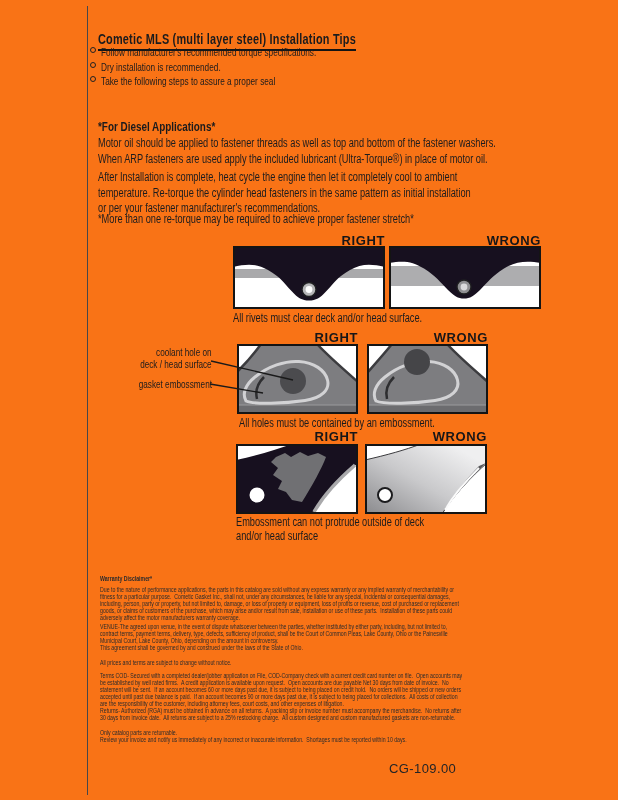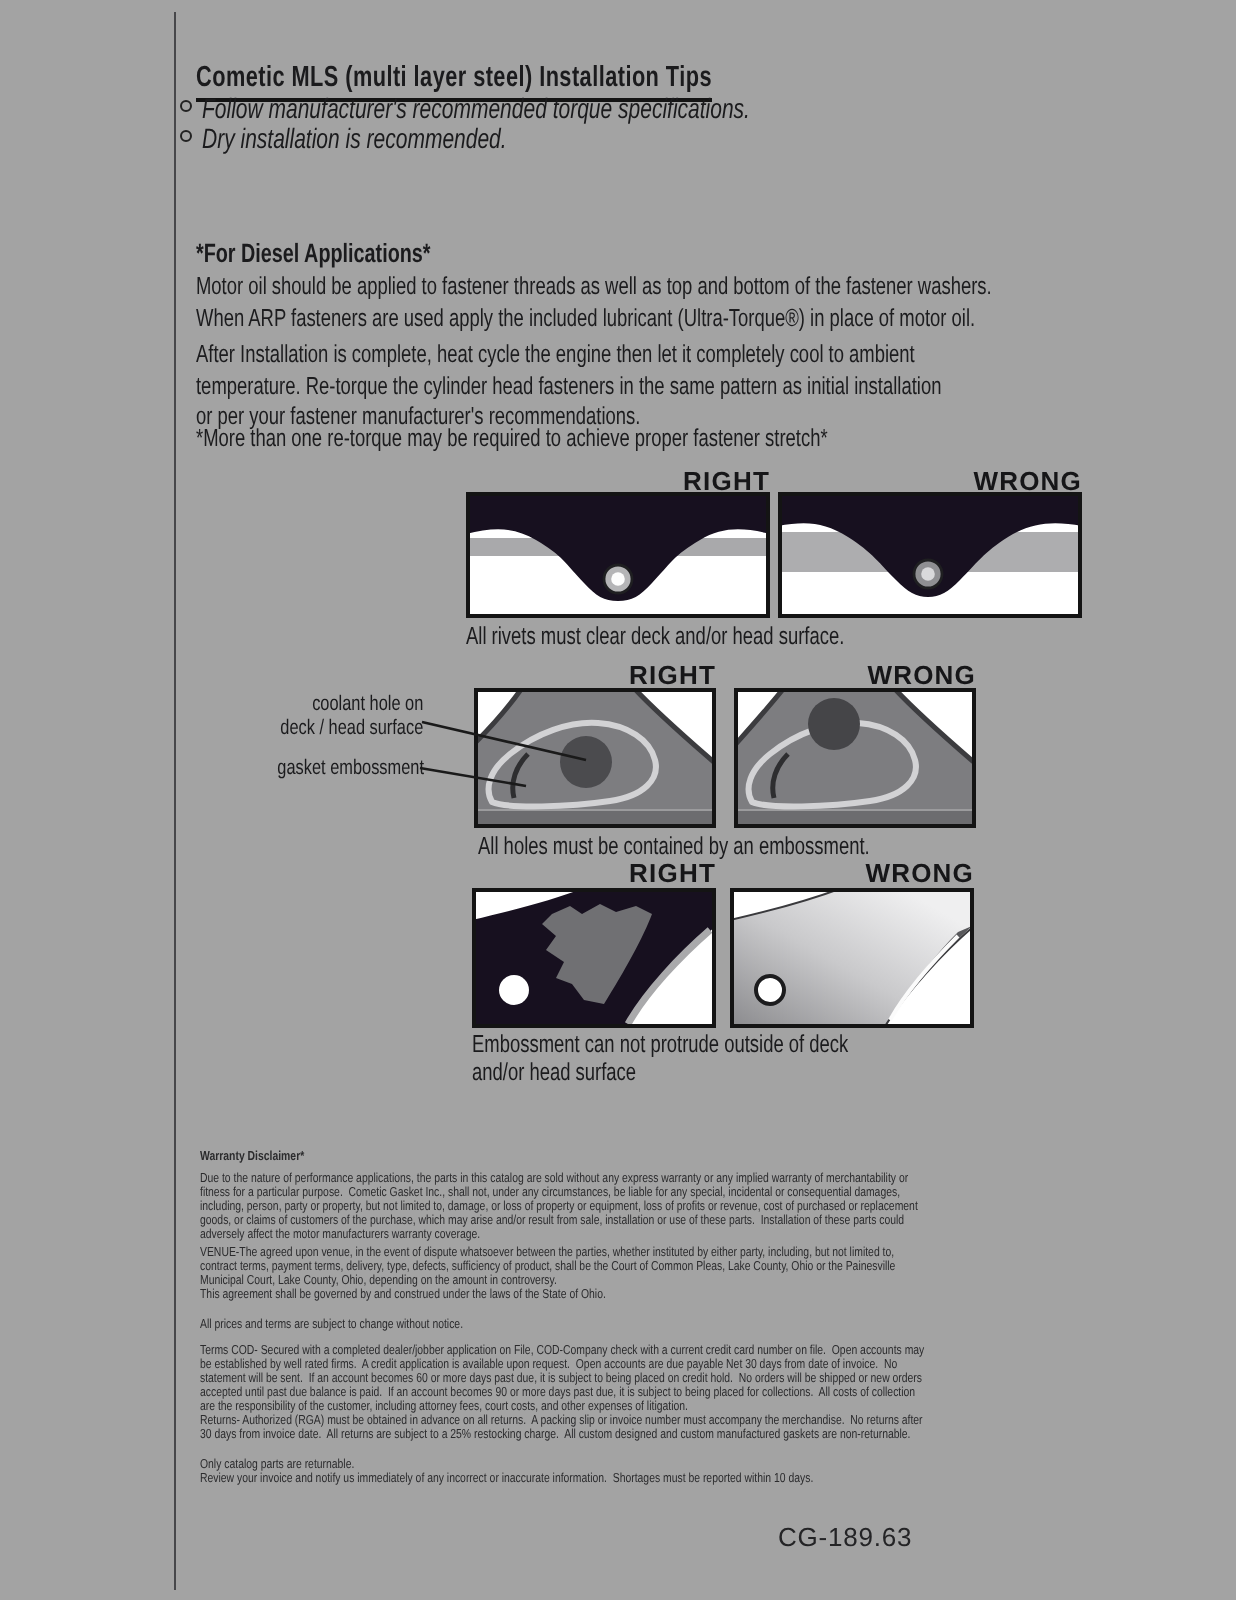--- a/index.html
+++ b/index.html
@@ -1,22 +1,22 @@
 <!DOCTYPE html>
 <html><head>
 <meta charset="utf-8">
 <style>
   html,body{margin:0;padding:0;background:#ffffff;}
-  .page{position:relative;width:618px;height:800px;background:#a3a3a3;overflow:hidden;
+  .page{position:relative;width:618px;height:800px;background:#f97316;overflow:hidden;
         font-family:"Liberation Sans",sans-serif;color:#1b1b1d;}
   .vline{position:absolute;left:87px;top:6px;width:1px;height:789px;background:#47474a;}
   .cx{transform:scaleX(.75);transform-origin:0 0;white-space:pre;}
   .title{position:absolute;left:98px;top:21px;font-size:14.5px;font-weight:bold;letter-spacing:.3px;
          border-bottom:2.5px solid #141414;padding-bottom:2.5px;display:inline-block;}
-  .brow{position:absolute;height:13px;font-size:14px;font-style:italic;}
+  .brow{position:absolute;height:13px;font-size:11px;}
   .brow .bt{display:inline-block;transform:scaleX(.75);transform-origin:0 0;white-space:pre;vertical-align:top;}
   .dot{display:inline-block;width:4px;height:4px;border-radius:50%;margin-right:5px;vertical-align:3px;}
   .dot.hollow{border:1.2px solid #222;background:transparent;}
   .dot.filled{background:#111;width:4.5px;height:4.5px;border:none;}
   .dheading{position:absolute;left:98px;top:119px;font-size:13.2px;font-weight:bold;margin:0;}
   .para{position:absolute;left:98px;font-size:12.3px;line-height:15.5px;color:#1c1c1e;}
   .dlabel{position:absolute;text-align:right;font-size:13px;font-weight:bold;letter-spacing:.6px;color:#161618;}
   .cap{position:absolute;font-size:12.3px;line-height:13.5px;color:#1b1b1d;}
   .dbox{position:absolute;display:block;}
   .sidelabel{position:absolute;font-size:10.5px;line-height:11.5px;text-align:right;color:#1b1b1d;
@@ -35,20 +35,23 @@
 
   <div class="vline"></div>
 
   <h1 class="title cx" data-bind="page.title">Cometic MLS (multi layer steel) Installation Tips</h1>
 
   <div class="brow" style="left:90px;top:46px;">
     <span class="dot hollow"></span><span class="bt" data-bind="tips.bullets.0">Follow manufacturer's recommended torque specifications.</span>
   </div>
   <div class="brow" style="left:90px;top:60.5px;">
     <span class="dot hollow"></span><span class="bt" data-bind="tips.bullets.1">Dry installation is recommended.</span>
+  </div>
+  <div class="brow" style="left:90px;top:75px;">
+    <span class="dot hollow"></span><span class="bt" data-bind="tips.bullets.2">Take the following steps to assure a proper seal</span>
   </div>
 
   <h2 class="dheading cx" data-bind="diesel.heading">*For Diesel Applications*</h2>
   <div class="para cx" style="top:136px;" data-bind-lines="diesel.para1_lines">Motor oil should be applied to fastener threads as well as top and bottom of the fastener washers.
 When ARP fasteners are used apply the included lubricant (Ultra-Torque®) in place of motor oil.</div>
   <div class="para cx" style="top:170px;" data-bind-lines="diesel.para2_lines">After Installation is complete, heat cycle the engine then let it completely cool to ambient
 temperature. Re-torque the cylinder head fasteners in the same pattern as initial installation
 or per your fastener manufacturer's recommendations.</div>
   <div class="para cx" style="top:212px;" data-bind="diesel.note">*More than one re-torque may be required to achieve proper fastener stretch*</div>
 
@@ -164,15 +167,15 @@
   <div class="disc" style="top:673px;" data-bind-lines="disclaimer.p4_lines">Terms COD- Secured with a completed dealer/jobber application on File, COD-Company check with a current credit card number on file.  Open accounts may
 be established by well rated firms.  A credit application is available upon request.  Open accounts are due payable Net 30 days from date of invoice.  No
 statement will be sent.  If an account becomes 60 or more days past due, it is subject to being placed on credit hold.  No orders will be shipped or new orders
 accepted until past due balance is paid.  If an account becomes 90 or more days past due, it is subject to being placed for collections.  All costs of collection
 are the responsibility of the customer, including attorney fees, court costs, and other expenses of litigation.</div>
   <div class="disc" style="top:708px;" data-bind-lines="disclaimer.p5_lines">Returns- Authorized (RGA) must be obtained in advance on all returns.  A packing slip or invoice number must accompany the merchandise.  No returns after
 30 days from invoice date.  All returns are subject to a 25% restocking charge.  All custom designed and custom manufactured gaskets are non-returnable.</div>
   <div class="disc" style="top:730px;" data-bind-lines="disclaimer.p6_lines">Only catalog parts are returnable.
 Review your invoice and notify us immediately of any incorrect or inaccurate information.  Shortages must be reported within 10 days.</div>
 
-  <div class="footer" data-bind="page.footer_code">CG-189.63</div>
+  <div class="footer" data-bind="page.footer_code">CG-109.00</div>
 
 </div>
 
 </body></html>

